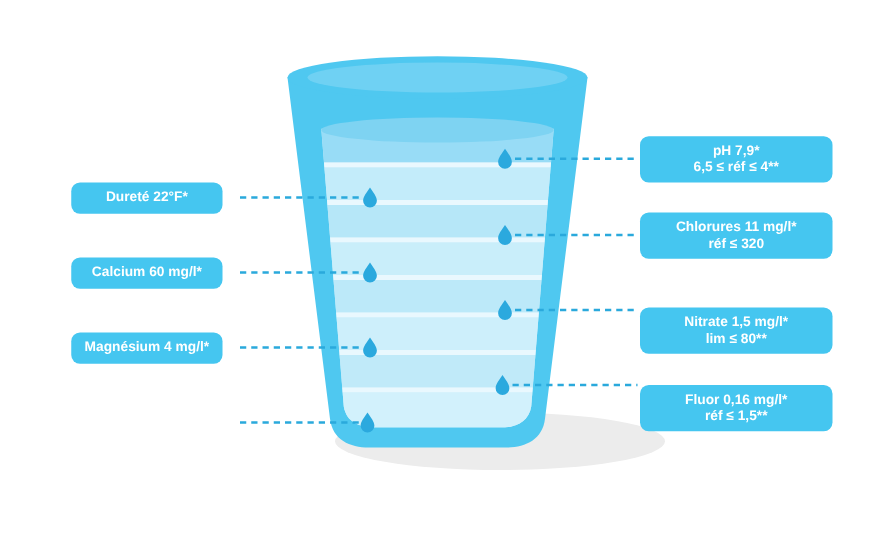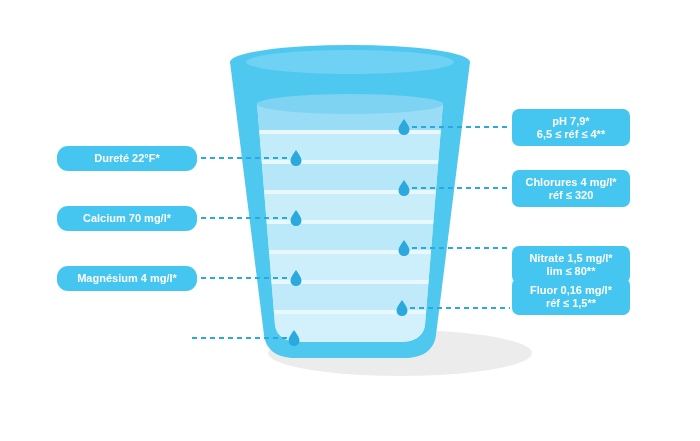--- a/index.html
+++ b/index.html
@@ -31,22 +31,22 @@
     font-size:11px;
     line-height:13px;
     text-align:center;
     border-radius:7px;
     padding:6px 6px;
     display:flex;
     flex-direction:column;
     justify-content:center;
   }
   .label .line { display:block; }
-  .label-left  { left:57px;  width:140px;border-radius:11px; }
-  .label-right { left:512px; width:118px; }
+  .label-left  { left:57px;  width:121px; }
+  .label-right { left:512px; width:154px; }
   .one-line { height:25px; }
   .two-line { height:37px; }
 </style>
 </head>
 <body>
 
 <div class="stage">
 
   <svg class="scene" viewBox="0 0 700 441" xmlns="http://www.w3.org/2000/svg">
     <defs>
@@ -105,36 +105,36 @@
       <use href="#drop" class="droplet" transform="translate(296,277)"></use>
       <use href="#drop" class="droplet" transform="translate(402,307)"></use>
       <use href="#drop" class="droplet" transform="translate(294,337)"></use>
     </g>
   </svg>
 
   <div class="label label-left one-line" style="top:146px">
     <span class="line">Dureté 22°F*</span>
   </div>
   <div class="label label-left one-line" style="top:206px">
-    <span class="line">Calcium 70 mg/l*</span>
+    <span class="line">Calcium 60 mg/l*</span>
   </div>
   <div class="label label-left one-line" style="top:266px">
     <span class="line">Magnésium 4 mg/l*</span>
   </div>
 
   <div class="label label-right two-line" style="top:109px">
     <span class="line">pH 7,9*</span>
     <span class="line">6,5 ≤ réf ≤ 4**</span>
   </div>
   <div class="label label-right two-line" style="top:170px">
-    <span class="line">Chlorures 4 mg/l*</span>
+    <span class="line">Chlorures 11 mg/l*</span>
     <span class="line">réf ≤ 320</span>
   </div>
   <div class="label label-right two-line" style="top:246px">
     <span class="line">Nitrate 1,5 mg/l*</span>
     <span class="line">lim ≤ 80**</span>
   </div>
-  <div class="label label-right two-line" style="top:278px">
+  <div class="label label-right two-line" style="top:308px">
     <span class="line">Fluor 0,16 mg/l*</span>
     <span class="line">réf ≤ 1,5**</span>
   </div>
 
 </div>
 
 </body></html>

